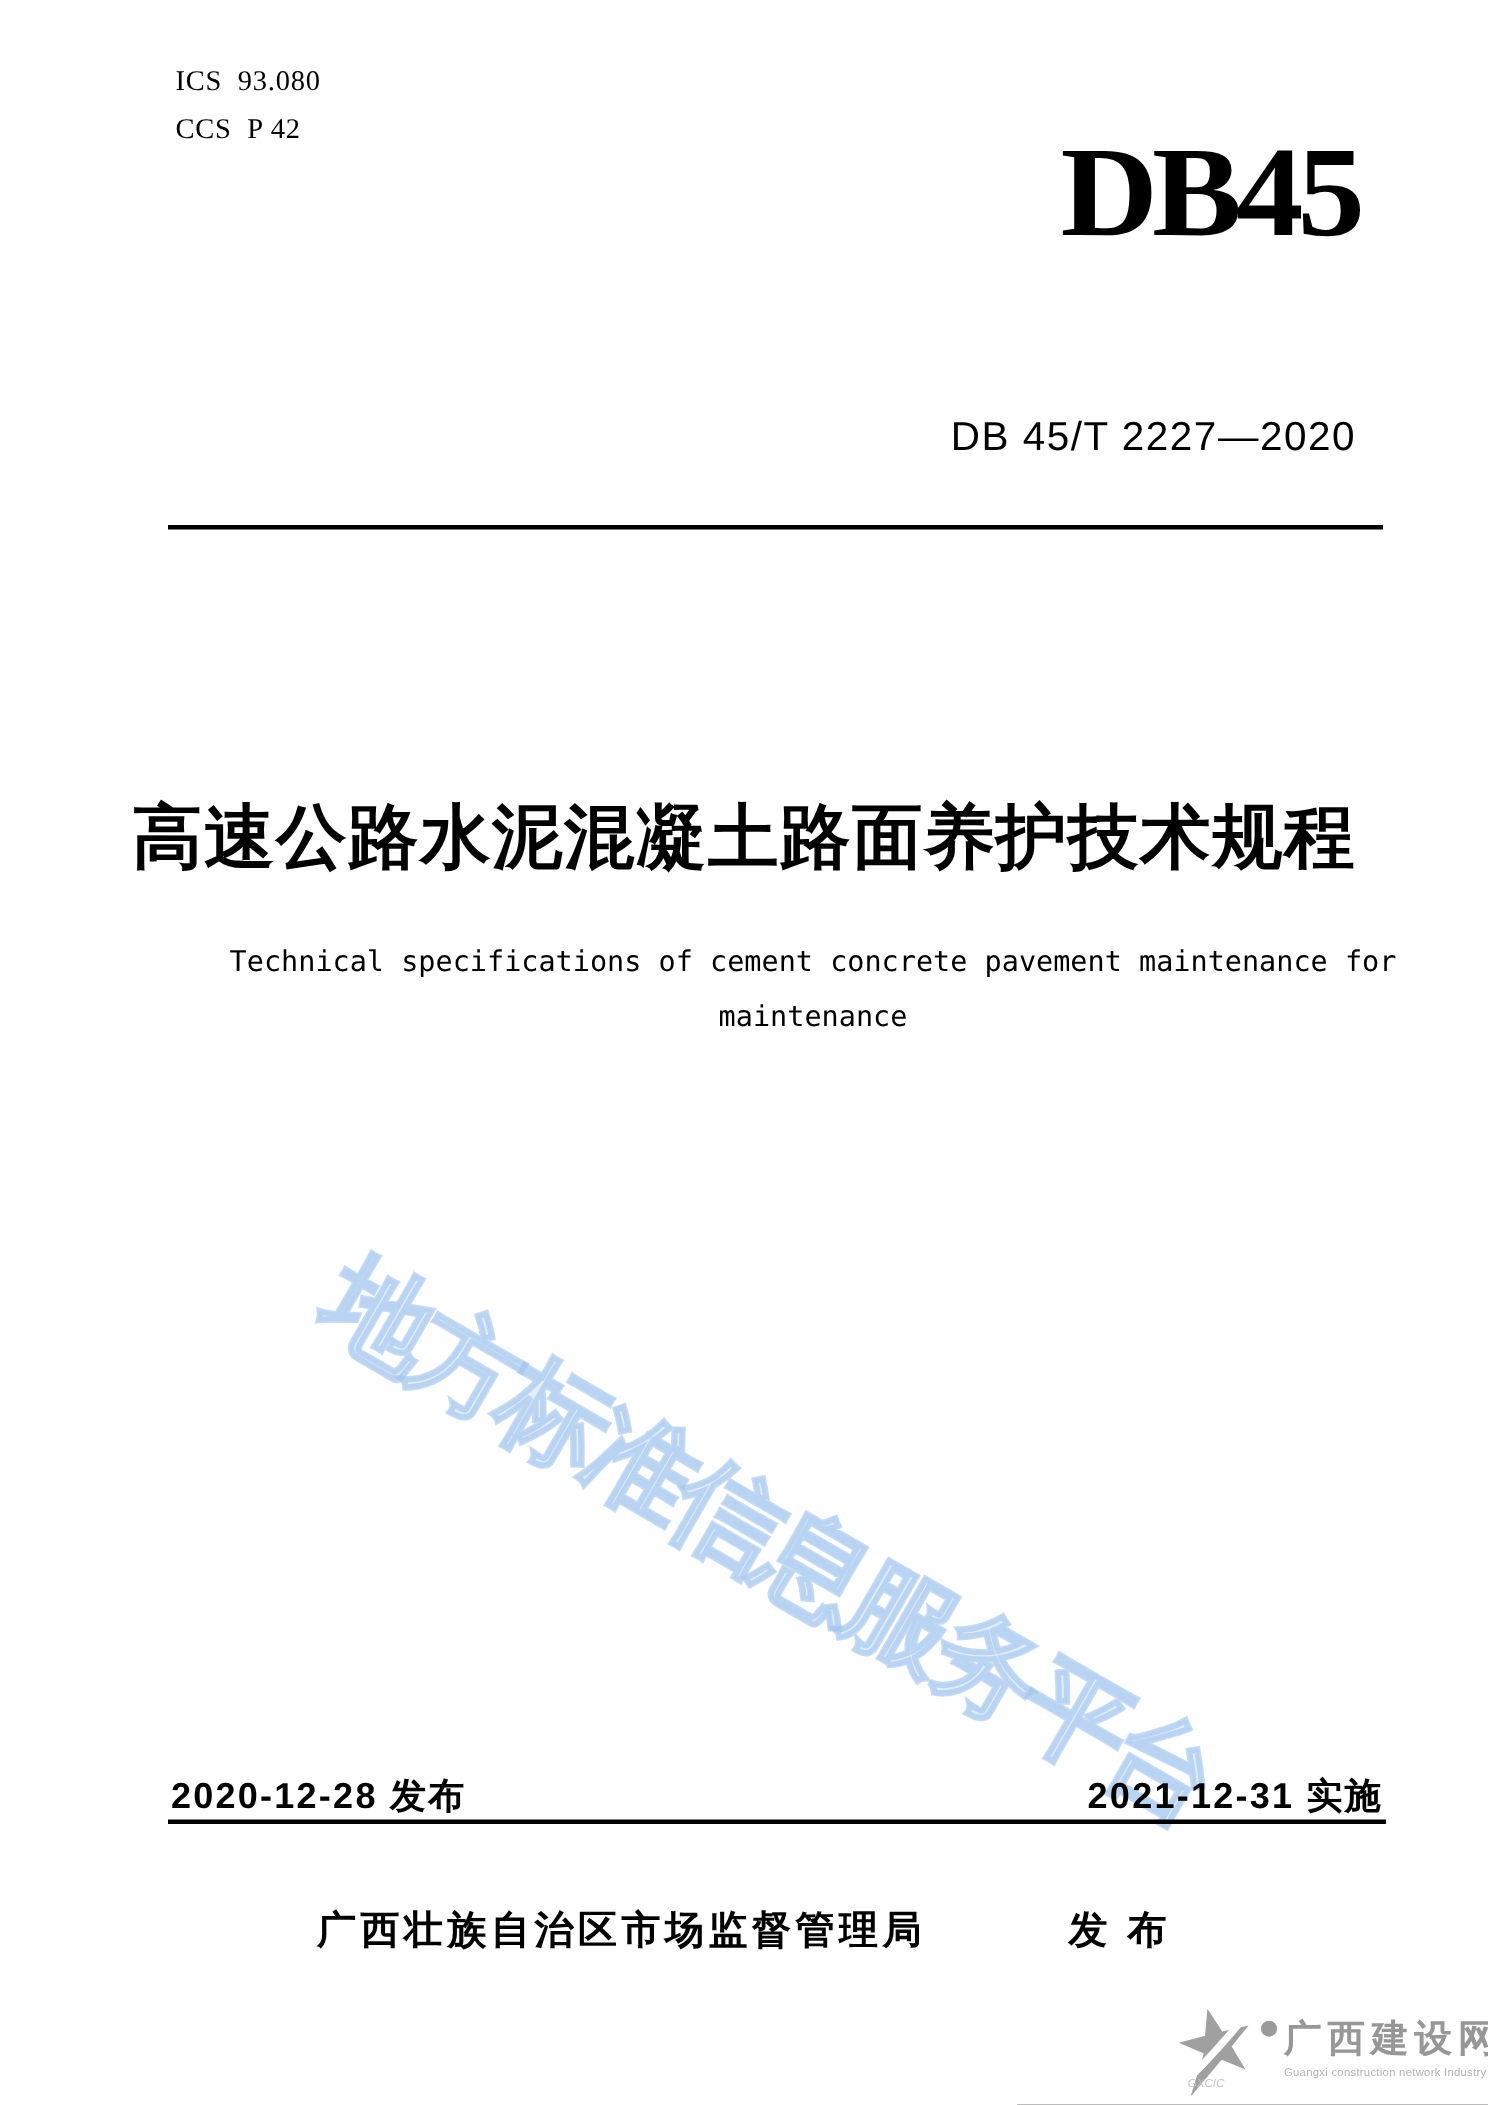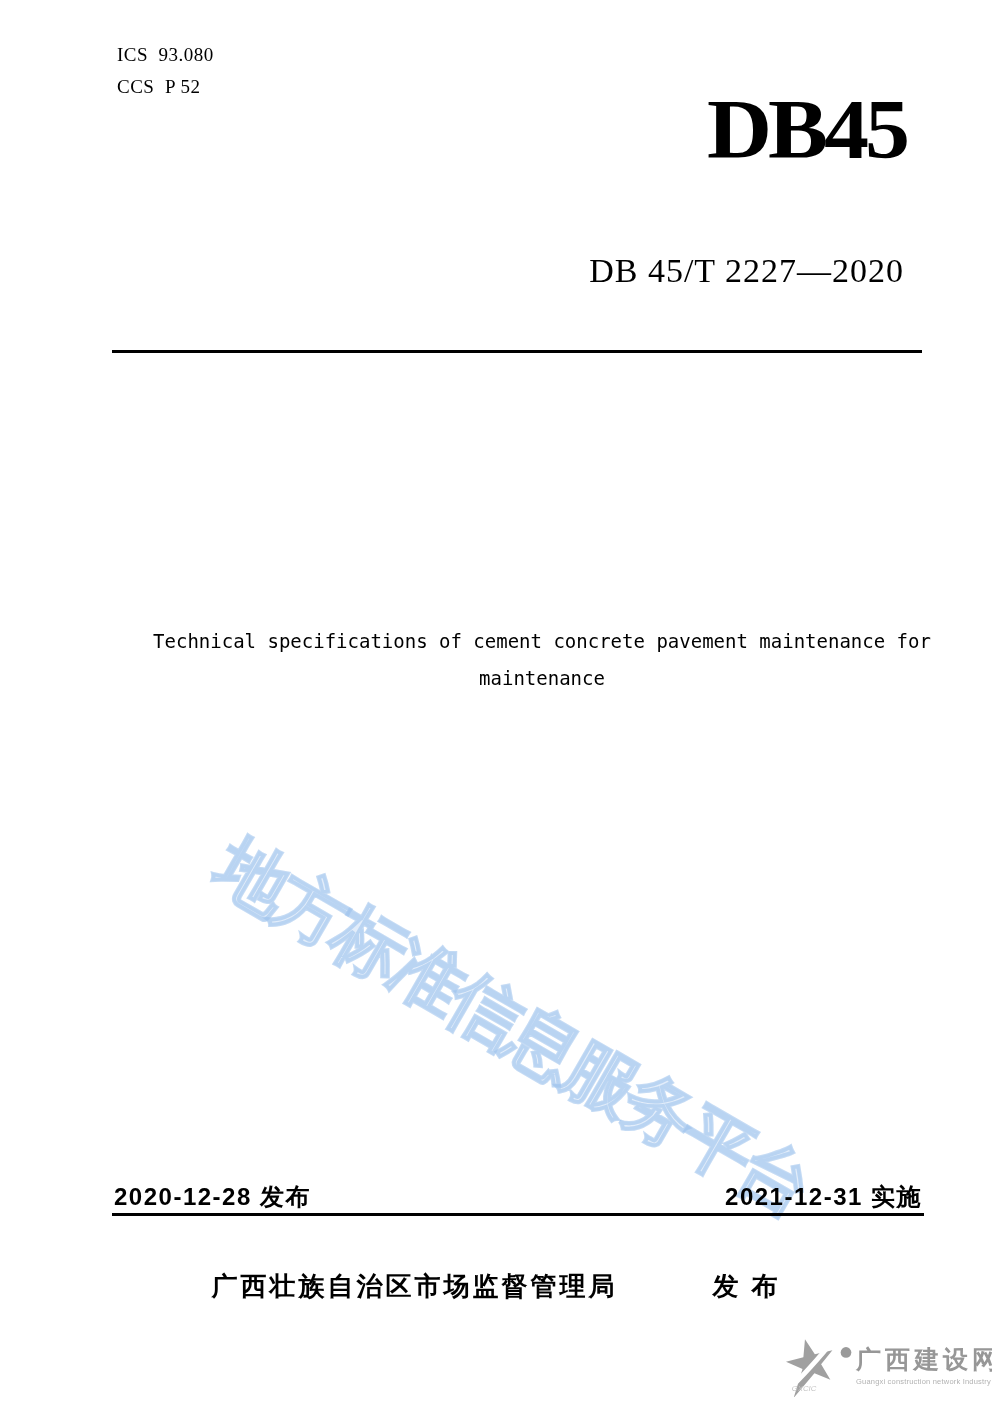--- a/index.html
+++ b/index.html
@@ -33,23 +33,23 @@
 
   
   .standard-name {
     position:absolute; left:117px; top:190px;
     font-size:45px; font-weight:500;
     letter-spacing:23px; white-space:nowrap;
   }
 
   
   .standard-number {
-    position:absolute; right:88px; top:252px;
-    font-family:Liberation Serif, serif;
-    font-size:34px; letter-spacing:1px;
+    position:absolute; right:88px; top:276px;
+    font-family:Liberation Sans, sans-serif;
+    font-size:27px; letter-spacing:1px;
   }
 
   .rule { position:absolute; background:#000; height:3px; }
   .rule-top    { left:112px; width:810px; top:350px; }
   .rule-bottom { left:112px; width:812px; top:1213px; }
 
   
   .title-cn {
     position:absolute; left:0; width:992px; top:527px;
     text-align:center;
@@ -106,29 +106,30 @@
     font-size:7.5px; color:#b2b2b2; letter-spacing:0.2px;
     margin-top:3px; white-space:nowrap;
   }
 </style>
 </head>
 <body>
 
 <div class="page">
 
   <div class="code-line ics">ICS  93.080</div>
-  <div class="code-line ccs">CCS  P 52</div>
+  <div class="code-line ccs">CCS  P 42</div>
 
   <div class="db45">DB45</div>
 
 
   <div class="standard-number">DB 45/T 2227—2020</div>
 
   <div class="rule rule-top"></div>
 
+  <div class="title-cn">高速公路水泥混凝土路面养护技术规程</div>
   <div class="title-en">
     <div>Technical specifications of cement concrete pavement maintenance for</div>
     <div>maintenance</div>
   </div>
 
   <div class="watermark">地方标准信息服务平台</div>
 
   <div class="dates">
     <span>2020-12-28 发布</span>
     <span>2021-12-31 实施</span>

